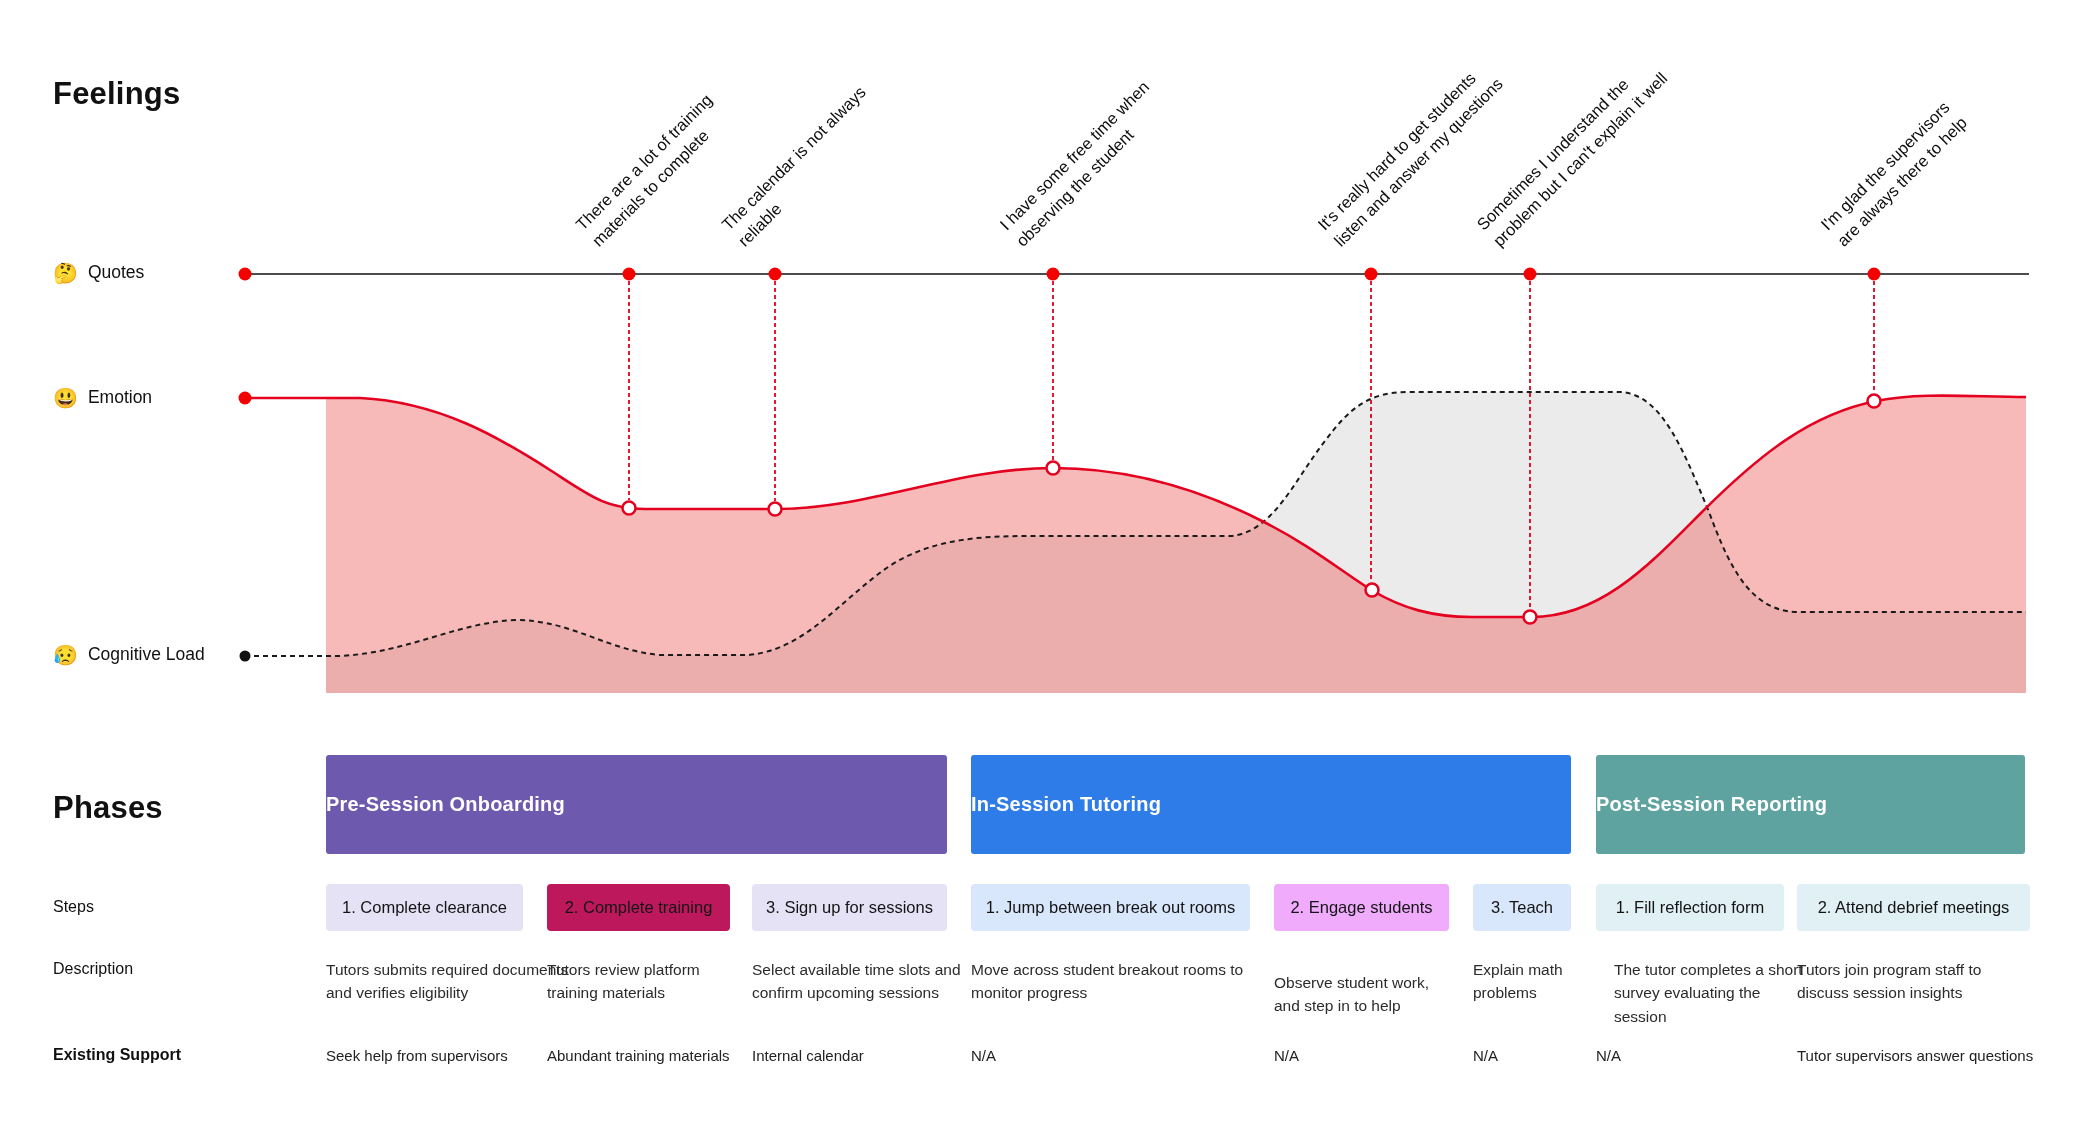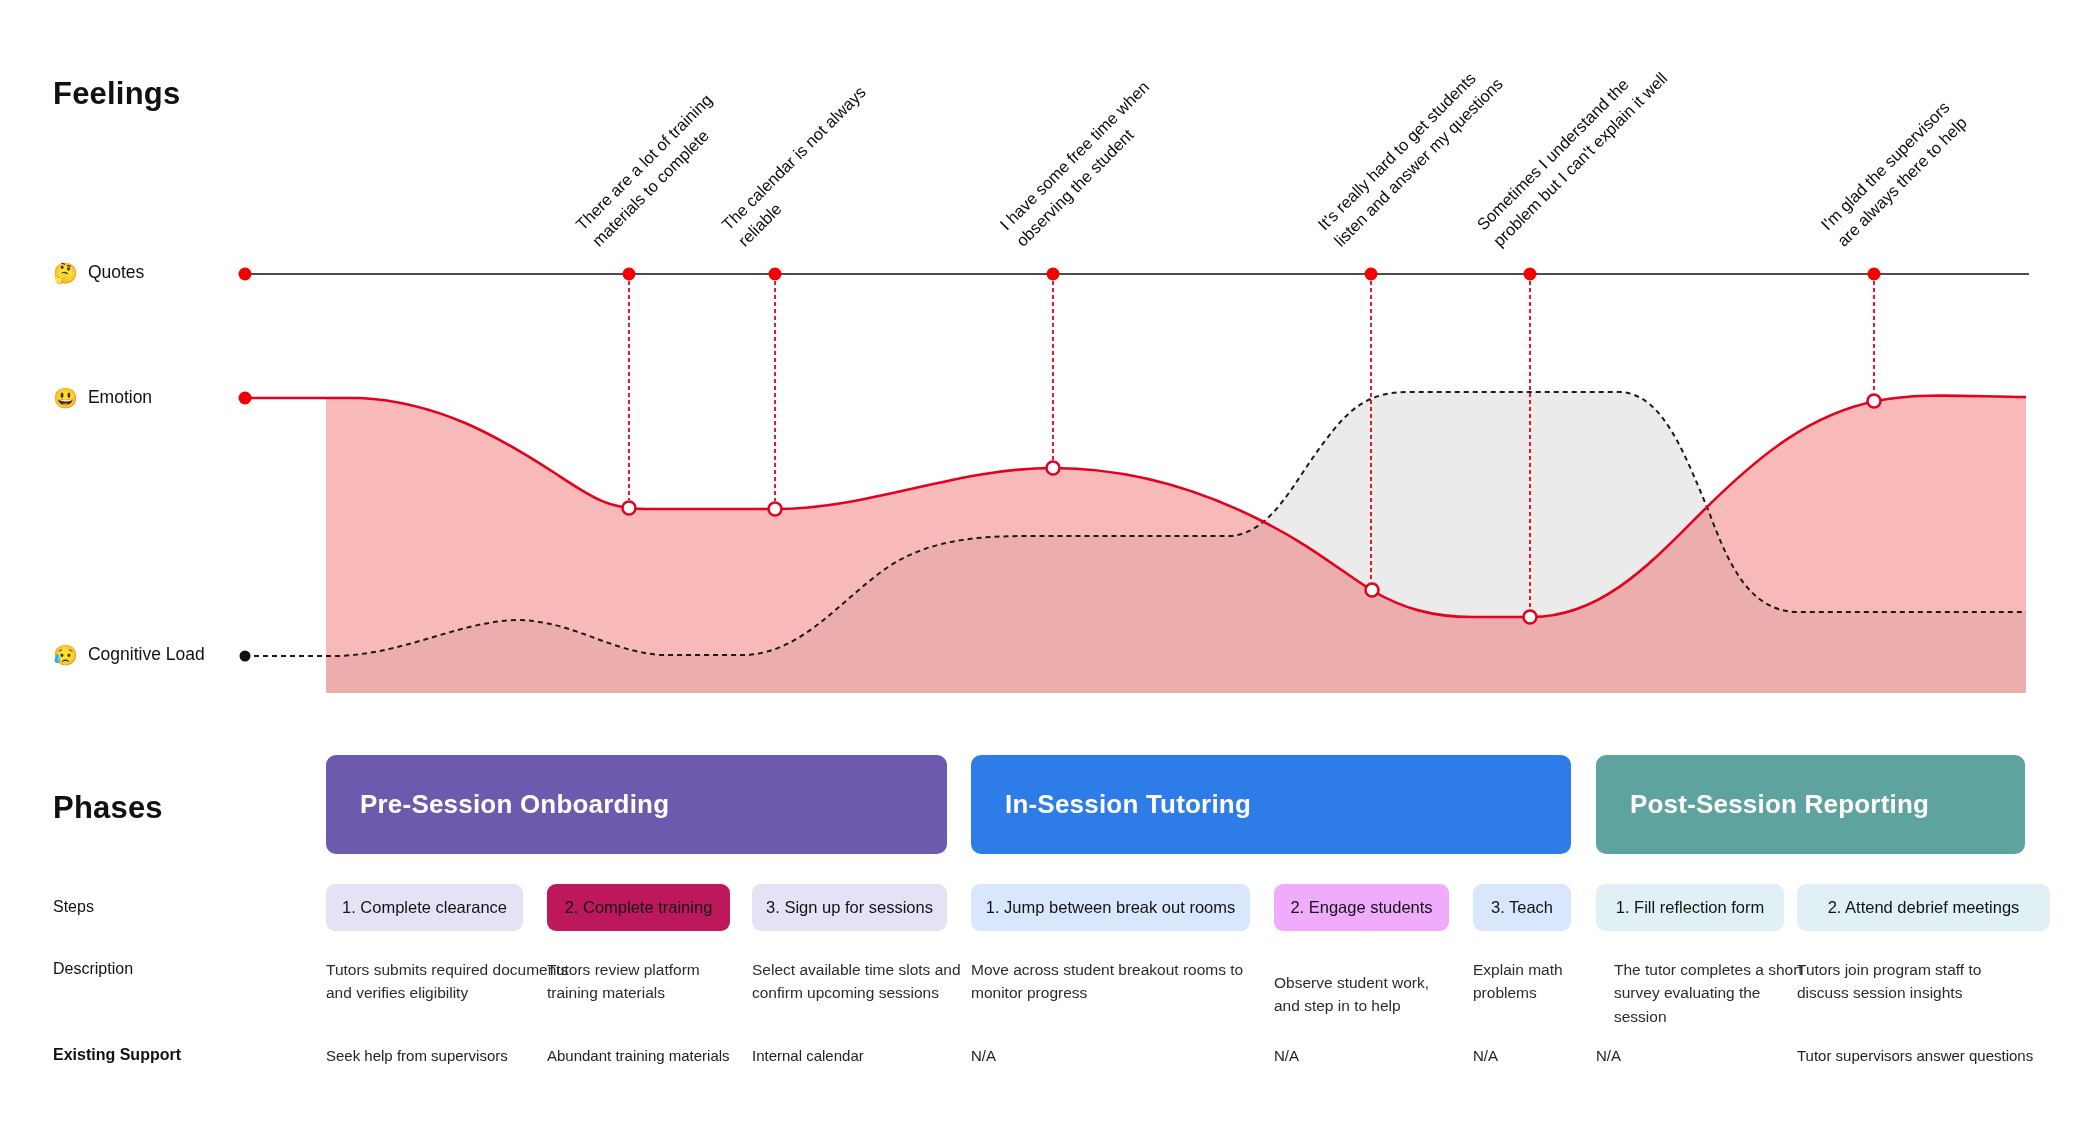--- a/index.html
+++ b/index.html
@@ -9,26 +9,26 @@
   }
   .section-title { position:absolute; font-size:31px; font-weight:700; letter-spacing:.2px; color:#111; }
   .row-label { position:absolute; display:flex; align-items:center; gap:10px; font-size:17.5px; font-weight:500; color:#111; }
   .row-label .emoji { font-size:20px; line-height:1; }
   .chart-layer { position:absolute; top:0; left:0; width:2077px; height:720px; }
   .quote {
     position:absolute; white-space:pre; font-size:16.5px; line-height:1.38; font-weight:500; color:#0d0d0d;
     transform-origin:left bottom; transform:rotate(-45deg);
   }
   .phase {
-    position:absolute; top:755px; height:99px; border-radius:10px; box-sizing:border-box;
-    display:flex; align-items:center; padding-left:34px;
-    color:#fff; font-size:26px; font-weight:600; letter-spacing:.2px;
+    position:absolute; top:755px; height:99px; border-radius:3px; box-sizing:border-box;
+    display:flex; align-items:center; 
+    color:#fff; font-size:20px; font-weight:600; letter-spacing:.2px;
   }
   .step {
-    position:absolute; top:884px; height:47px; border-radius:9px; box-sizing:border-box;
+    position:absolute; top:884px; height:47px; border-radius:4px; box-sizing:border-box;
     display:flex; align-items:center; justify-content:center;
     font-size:16.5px; font-weight:500; color:#141414;
   }
   .row-header { position:absolute; left:53px; font-size:16px; color:#111; }
   .desc { position:absolute; top:958px; font-size:15.5px; line-height:1.5; color:#2b2b2b; }
   .support { position:absolute; top:1047px; font-size:15px; color:#222; }
 </style>
 </head>
 <body>
 
@@ -126,21 +126,21 @@
   <div class="row-header" style="top:960px;">Description</div>
   <div class="row-header" style="top:1046px; font-weight:700;">Existing Support</div>
 
   <div class="step" style="left:326px;  width:197px; background:#e6e2f6;">1. Complete clearance</div>
   <div class="step" style="left:547px;  width:183px; background:#be185d;">2. Complete training</div>
   <div class="step" style="left:752px;  width:195px; background:#e6e2f6;">3. Sign up for sessions</div>
   <div class="step" style="left:971px;  width:279px; background:#d8e7fb;">1. Jump between break out rooms</div>
   <div class="step" style="left:1274px; width:175px; background:#f0abfc;">2. Engage students</div>
   <div class="step" style="left:1473px; width:98px;  background:#d8e7fb;">3. Teach</div>
   <div class="step" style="left:1596px; width:188px; background:#e0f0f4;">1. Fill reflection form</div>
-  <div class="step" style="left:1797px; width:253px; background:#e0f0f4;">2. Attend debrief meetings</div>
+  <div class="step" style="left:1797px; width:233px; background:#e0f0f4;">2. Attend debrief meetings</div>
 
   <div class="desc" style="left:326px;  width:250px;">Tutors submits required documents and verifies eligibility</div>
   <div class="desc" style="left:547px;  width:200px;">Tutors review platform training materials</div>
   <div class="desc" style="left:752px;  width:235px;">Select available time slots and confirm upcoming sessions</div>
   <div class="desc" style="left:971px;  width:300px;">Move across student breakout rooms to monitor progress</div>
   <div class="desc" style="left:1274px; width:185px; top:971px;">Observe student work, and step in to help</div>
   <div class="desc" style="left:1473px; width:110px;">Explain math problems</div>
   <div class="desc" style="left:1596px; width:200px;margin-left:18px;">The tutor completes a short survey evaluating the session</div>
   <div class="desc" style="left:1797px; width:225px;">Tutors join program staff to discuss session insights</div>
 

